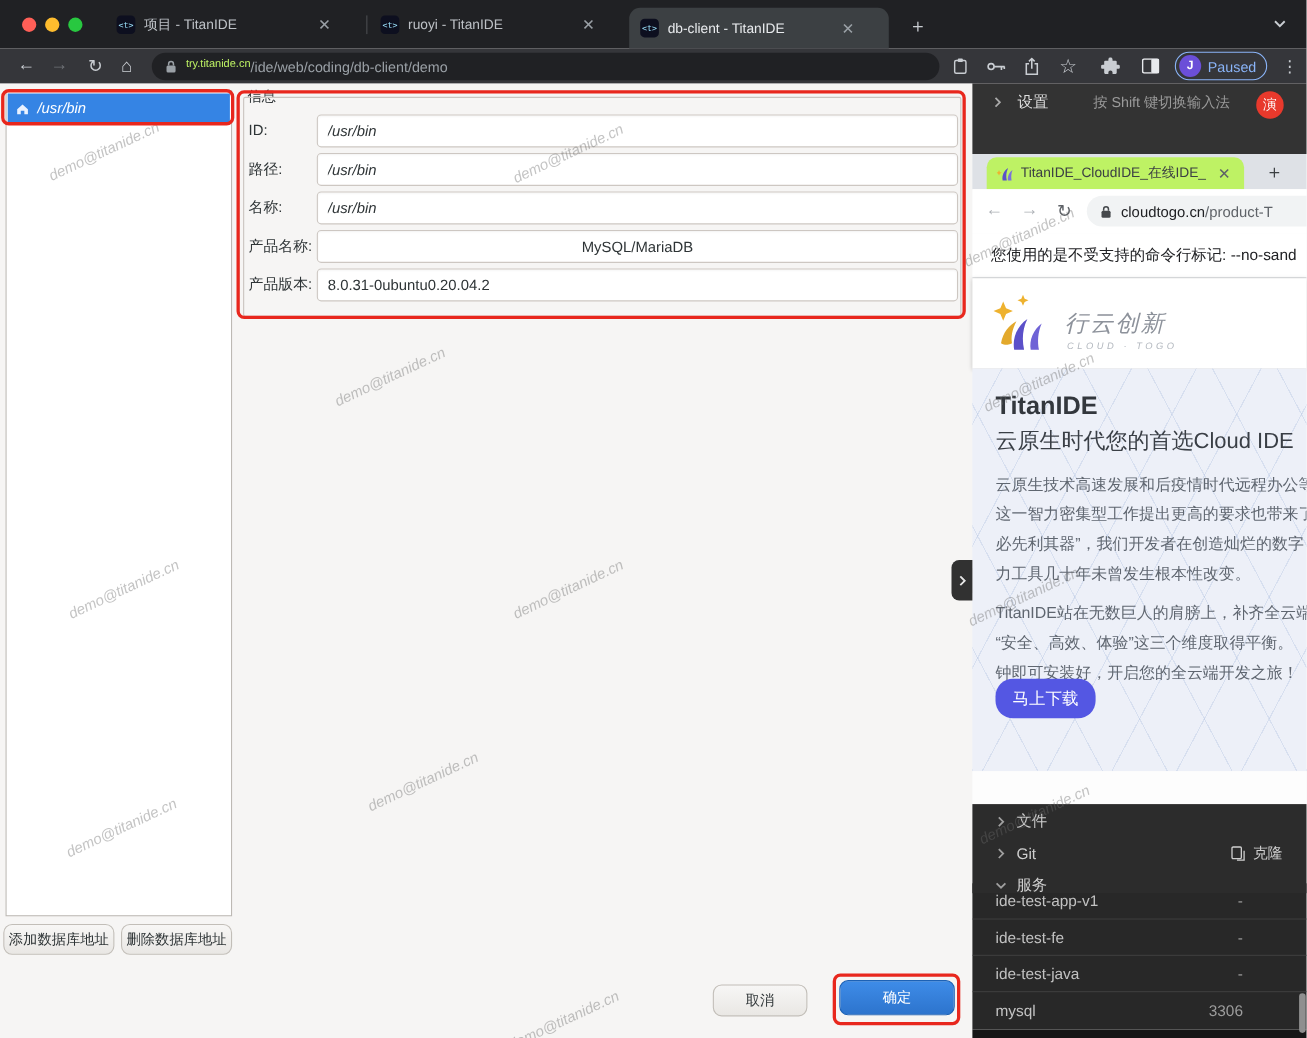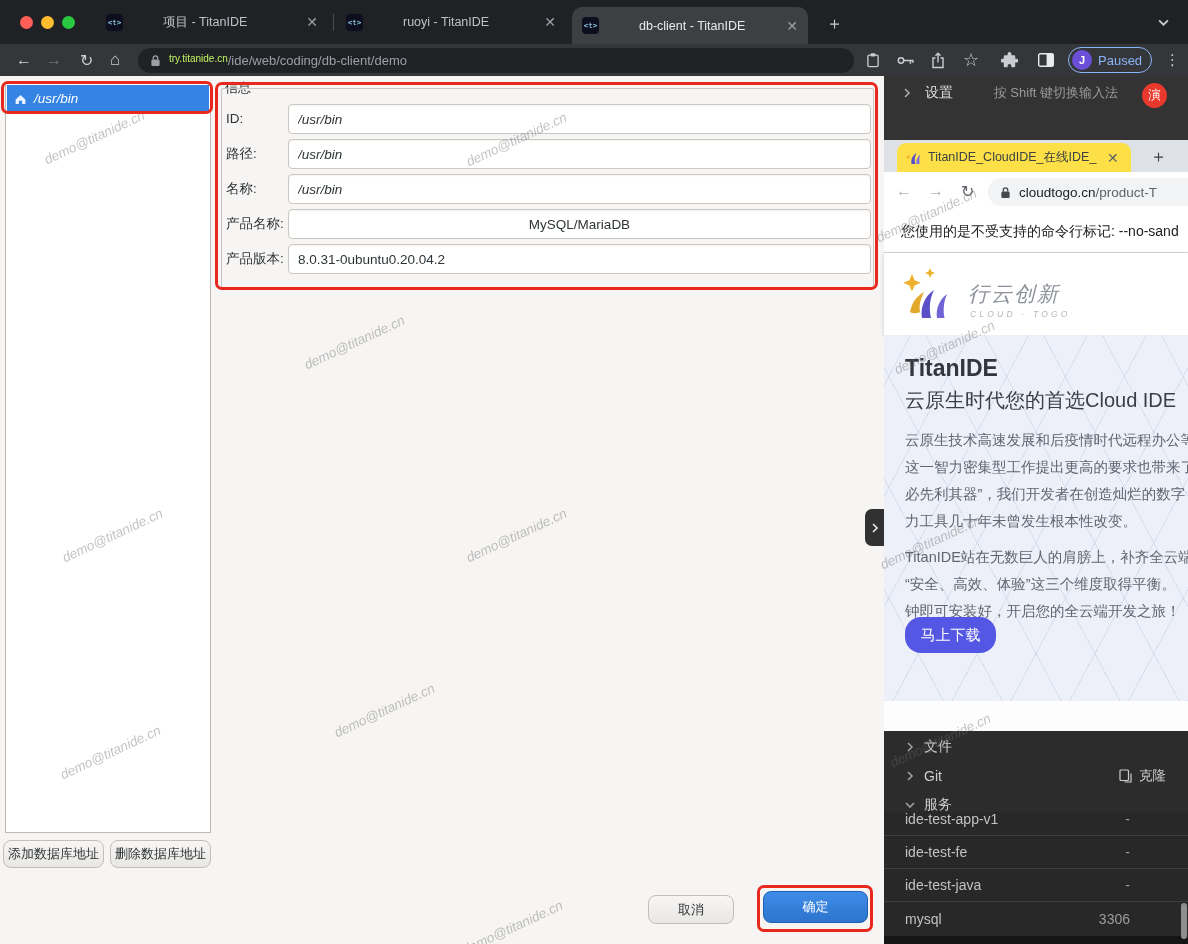--- a/index.html
+++ b/index.html
@@ -4,21 +4,21 @@
 <style>
   * { box-sizing: border-box; margin: 0; padding: 0; }
   html,body { background:#fff; }
   body { font-family: "Liberation Sans", "DejaVu Sans", sans-serif; }
   .root { position:relative; width:1188px; height:944px; overflow:hidden; background:#f6f5f4; }
 
   
   .tabbar { position:absolute; left:0; top:0; width:1188px; height:44px; background:#202124; }
   .light { position:absolute; top:16px; width:13px; height:13px; border-radius:50%; }
   .tab { position:absolute; top:0; height:44px; display:flex; align-items:center; gap:8px; padding:0 10px; }
-  .tab .ttl { font-size:12.5px; color:#bdc1c6; white-space:nowrap; overflow:hidden; width:150px;margin-left:32px; }
+  .tab .ttl { font-size:12.5px; color:#bdc1c6; white-space:nowrap; overflow:hidden; width:150px; }
   .tab.active { top:7px; height:37px; background:#3c4043; border-radius:10px 10px 0 0; }
   .tab.active .ttl { color:#e8eaed; }
   .favicon { width:17px; height:17px; background:#0d0f1f; border-radius:4px; color:#9be1fb;
              font-family:"DejaVu Sans Mono", monospace; font-size:7.5px; display:flex; align-items:center; justify-content:center; flex:none; }
   .xclose { color:#9aa0a6; font-size:14px; line-height:1; cursor:default; }
   .tabdiv { position:absolute; top:14px; width:1px; height:17px; background:#4a4d51; }
   .glyphbtn { position:absolute; color:#c9cdd2; }
 
   
   .navbar { position:absolute; left:0; top:44px; width:1188px; height:32px; background:#35363a; }
@@ -57,21 +57,21 @@
   
   .panel-top { position:absolute; left:884px; top:76px; width:304px; height:64px; background:#333333; }
   .prow { position:absolute; left:884px; width:304px; height:30px; display:flex; align-items:center; color:#dddddd; font-size:14px; }
   .chev { width:10px; height:10px; flex:none; }
   .hint { position:absolute; right:70px; color:#9a9a9a; font-size:13px; white-space:nowrap; }
   .badge { position:absolute; left:1142px; top:83px; width:25px; height:25px; border-radius:50%; background:#e8392c; color:#fff;
            font-size:12.5px; display:flex; align-items:center; justify-content:center; z-index:6; }
   .openw { position:absolute; right:22px; display:flex; align-items:center; gap:6px; color:#d6d6d6; font-size:13px; white-space:nowrap; }
 
   .ministrip { position:absolute; left:884px; top:140px; width:304px; height:32px; background:#dee1e6; }
-  .minitab { position:absolute; left:13px; top:3px; width:234px; height:29px; background:#fde047; border-radius:9px 9px 0 0;
+  .minitab { position:absolute; left:13px; top:3px; width:234px; height:29px; background:#bef264; border-radius:9px 9px 0 0;
              display:flex; align-items:center; gap:7px; padding:0 9px; }
   .minitab .ttl { font-size:12.5px; color:#3c4043; white-space:nowrap; overflow:hidden; width:172px; }
   .minibar { position:absolute; left:884px; top:172px; width:304px; height:40px; background:#fff; }
   .minipill { position:absolute; left:104px; top:6px; width:240px; height:28px; border-radius:14px; background:#f1f3f4;
               display:flex; align-items:center; gap:8px; padding:0 12px; overflow:hidden; }
   .warnbar { position:absolute; left:884px; top:212px; width:304px; height:41px; background:#fff; border-bottom:1px solid #d8dadd;
              display:flex; align-items:center; padding-left:17px; font-size:14px; color:#202124; white-space:nowrap; overflow:hidden; }
   .logobar { position:absolute; left:884px; top:253px; width:304px; height:82px; background:#fff; box-shadow:0 1px 4px rgba(0,0,0,.18);font-style:italic; }
   .logoname { position:absolute; left:84px; top:27px; font-size:21px; color:#8d929b; letter-spacing:2px; }
   .logosub { position:absolute; left:86px; top:56px; font-size:8.5px; color:#b3b8bf; letter-spacing:3.2px; }

